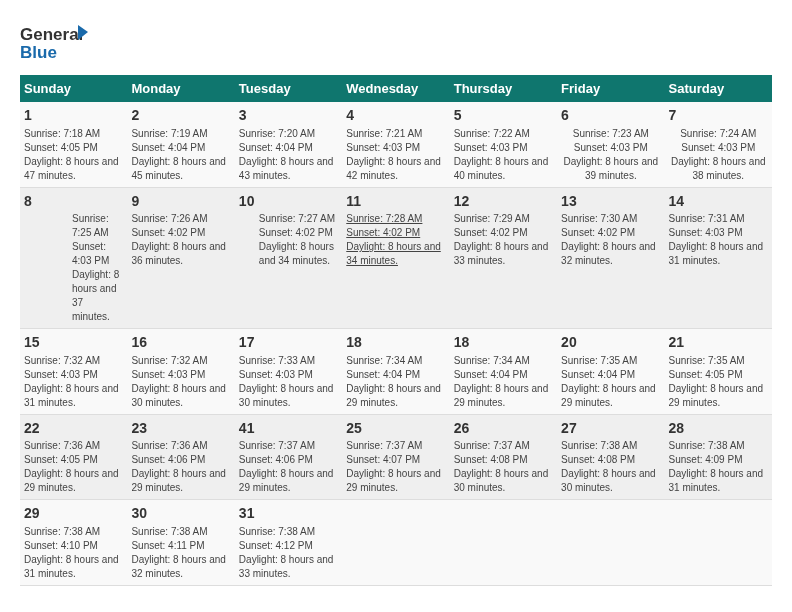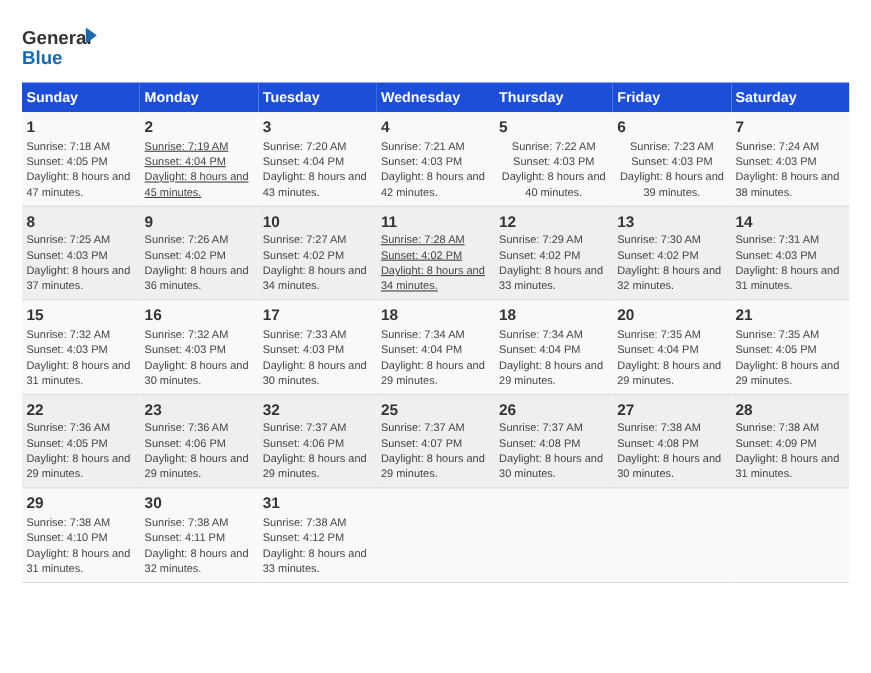--- a/index.html
+++ b/index.html
@@ -31,21 +31,21 @@
       font-size: 14px;
       color: #555;
       margin-top: 2px;
     }
     table {
       width: 100%;
       border-collapse: collapse;
       font-size: 11px;
     }
     thead th {
-      background: #1d4ed8;
+      background: #0f766e;
       color: #fff;
       padding: 6px 4px;
       text-align: left;
       font-size: 13px;
       font-weight: bold;
     }
     tbody tr { border-bottom: 1px solid #ddd; }
     tbody tr:nth-child(odd) { background: #f9f9f9; }
     tbody tr:nth-child(even) { background: #efefef; }
     td {
@@ -98,71 +98,71 @@
   <tbody id="calendar-body">
   <tr>
         <td>
           <span class="day-num">1</span>
           <div class="day-info" style="white-space: pre-line;">Sunrise: 7:18 AM
 Sunset: 4:05 PM
 Daylight: 8 hours and 47 minutes.</div>
         </td>
         <td>
           <span class="day-num">2</span>
-          <div class="day-info" style="white-space: pre-line; text-decoration: underline;">Sunrise: 7:19 AM
+          <div class="day-info" style="white-space: pre-line;">Sunrise: 7:19 AM
 Sunset: 4:04 PM
 Daylight: 8 hours and 45 minutes.</div>
         </td>
         <td>
           <span class="day-num">3</span>
           <div class="day-info" style="white-space: pre-line;">Sunrise: 7:20 AM
 Sunset: 4:04 PM
 Daylight: 8 hours and 43 minutes.</div>
         </td>
         <td>
           <span class="day-num">4</span>
           <div class="day-info" style="white-space: pre-line;">Sunrise: 7:21 AM
 Sunset: 4:03 PM
 Daylight: 8 hours and 42 minutes.</div>
         </td>
         <td>
           <span class="day-num">5</span>
-          <div class="day-info" style="white-space: pre-line; text-align: center;">Sunrise: 7:22 AM
+          <div class="day-info" style="white-space: pre-line;">Sunrise: 7:22 AM
 Sunset: 4:03 PM
 Daylight: 8 hours and 40 minutes.</div>
         </td>
         <td>
           <span class="day-num">6</span>
           <div class="day-info" style="white-space: pre-line; text-align: center;">Sunrise: 7:23 AM
 Sunset: 4:03 PM
 Daylight: 8 hours and 39 minutes.</div>
         </td>
         <td>
           <span class="day-num">7</span>
-          <div class="day-info" style="white-space: pre-line;">Sunrise: 7:24 AM
+          <div class="day-info" style="white-space: pre-line; text-align: center;">Sunrise: 7:24 AM
 Sunset: 4:03 PM
 Daylight: 8 hours and 38 minutes.</div>
         </td>
       </tr>
       <tr>
         <td>
           <span class="day-num">8</span>
-          <div class="day-info" style="white-space: pre-line;">Sunrise: 7:25 AM
+          <div class="day-info" style="white-space: pre-line; margin-left: 48px;">Sunrise: 7:25 AM
 Sunset: 4:03 PM
 Daylight: 8 hours and 37 minutes.</div>
         </td>
         <td>
           <span class="day-num">9</span>
           <div class="day-info" style="white-space: pre-line;">Sunrise: 7:26 AM
 Sunset: 4:02 PM
 Daylight: 8 hours and 36 minutes.</div>
         </td>
         <td>
           <span class="day-num">10</span>
-          <div class="day-info" style="white-space: pre-line;">Sunrise: 7:27 AM
+          <div class="day-info" style="white-space: pre-line; margin-left: 20px;">Sunrise: 7:27 AM
 Sunset: 4:02 PM
 Daylight: 8 hours and 34 minutes.</div>
         </td>
         <td>
           <span class="day-num">11</span>
           <div class="day-info" style="white-space: pre-line; text-decoration: underline;">Sunrise: 7:28 AM
 Sunset: 4:02 PM
 Daylight: 8 hours and 34 minutes.</div>
         </td>
         <td>
@@ -235,21 +235,21 @@
 Sunset: 4:05 PM
 Daylight: 8 hours and 29 minutes.</div>
         </td>
         <td>
           <span class="day-num">23</span>
           <div class="day-info" style="white-space: pre-line;">Sunrise: 7:36 AM
 Sunset: 4:06 PM
 Daylight: 8 hours and 29 minutes.</div>
         </td>
         <td>
-          <span class="day-num">32</span>
+          <span class="day-num">41</span>
           <div class="day-info" style="white-space: pre-line;">Sunrise: 7:37 AM
 Sunset: 4:06 PM
 Daylight: 8 hours and 29 minutes.</div>
         </td>
         <td>
           <span class="day-num">25</span>
           <div class="day-info" style="white-space: pre-line;">Sunrise: 7:37 AM
 Sunset: 4:07 PM
 Daylight: 8 hours and 29 minutes.</div>
         </td>

